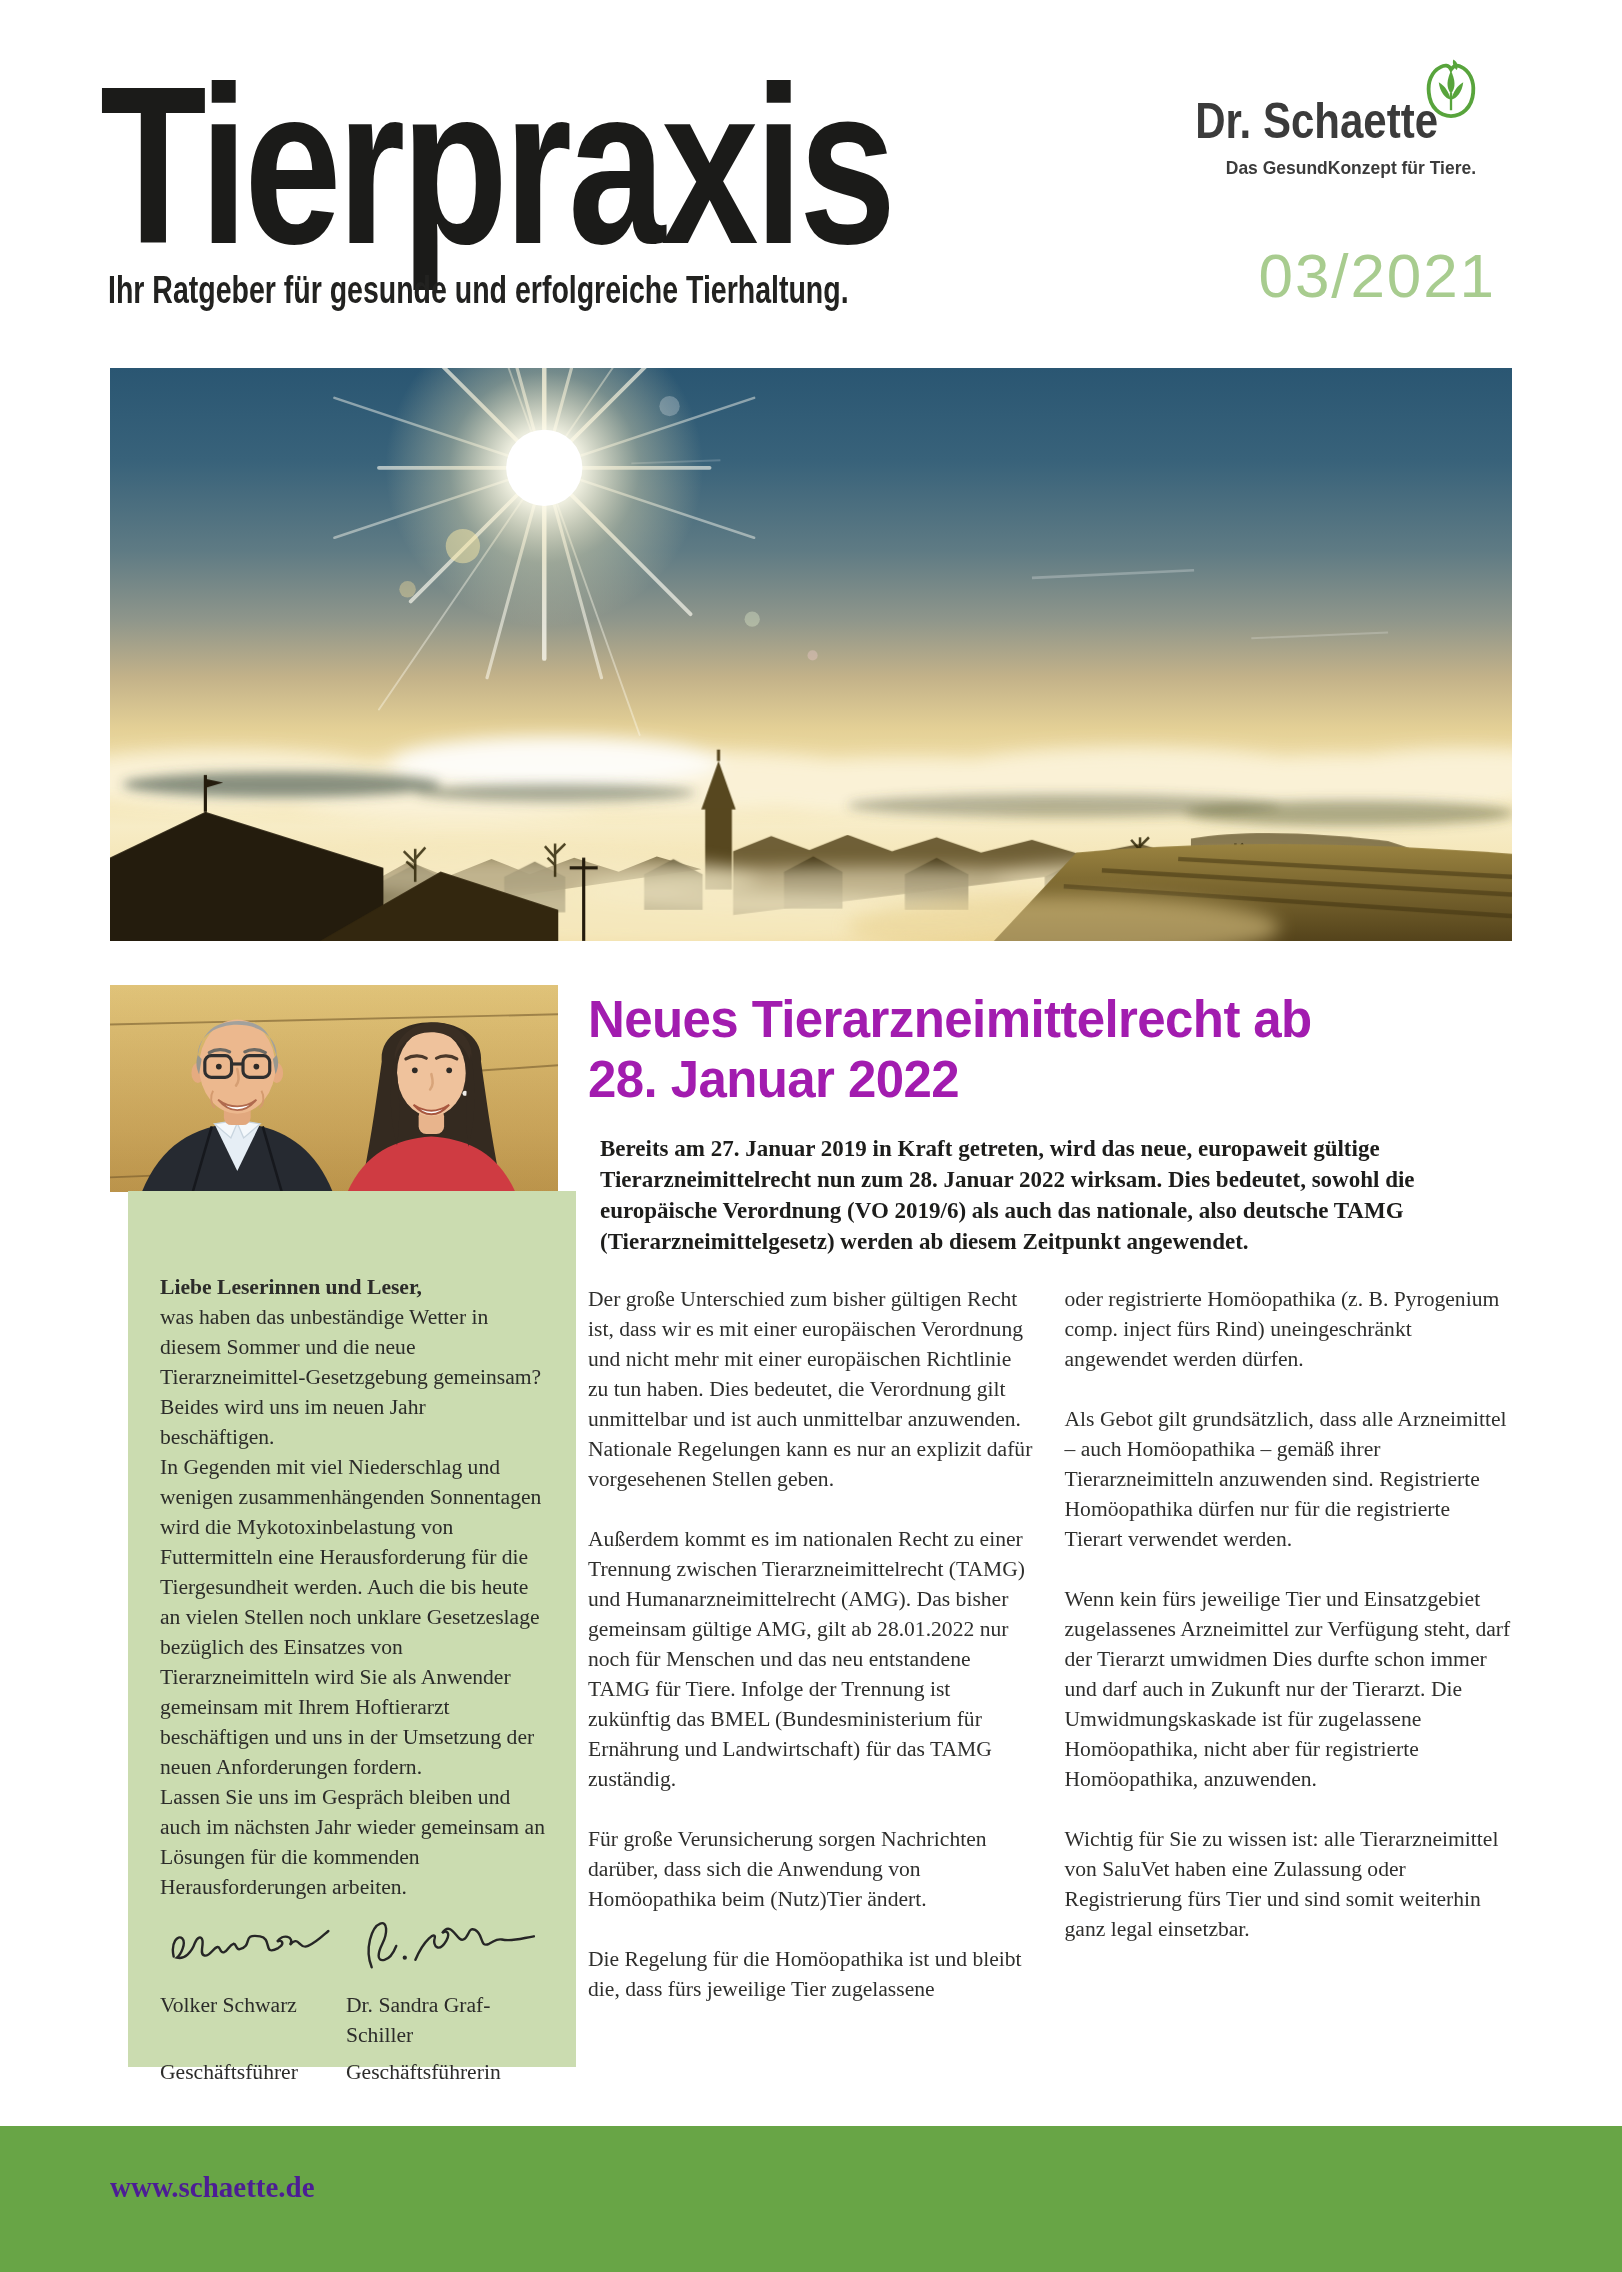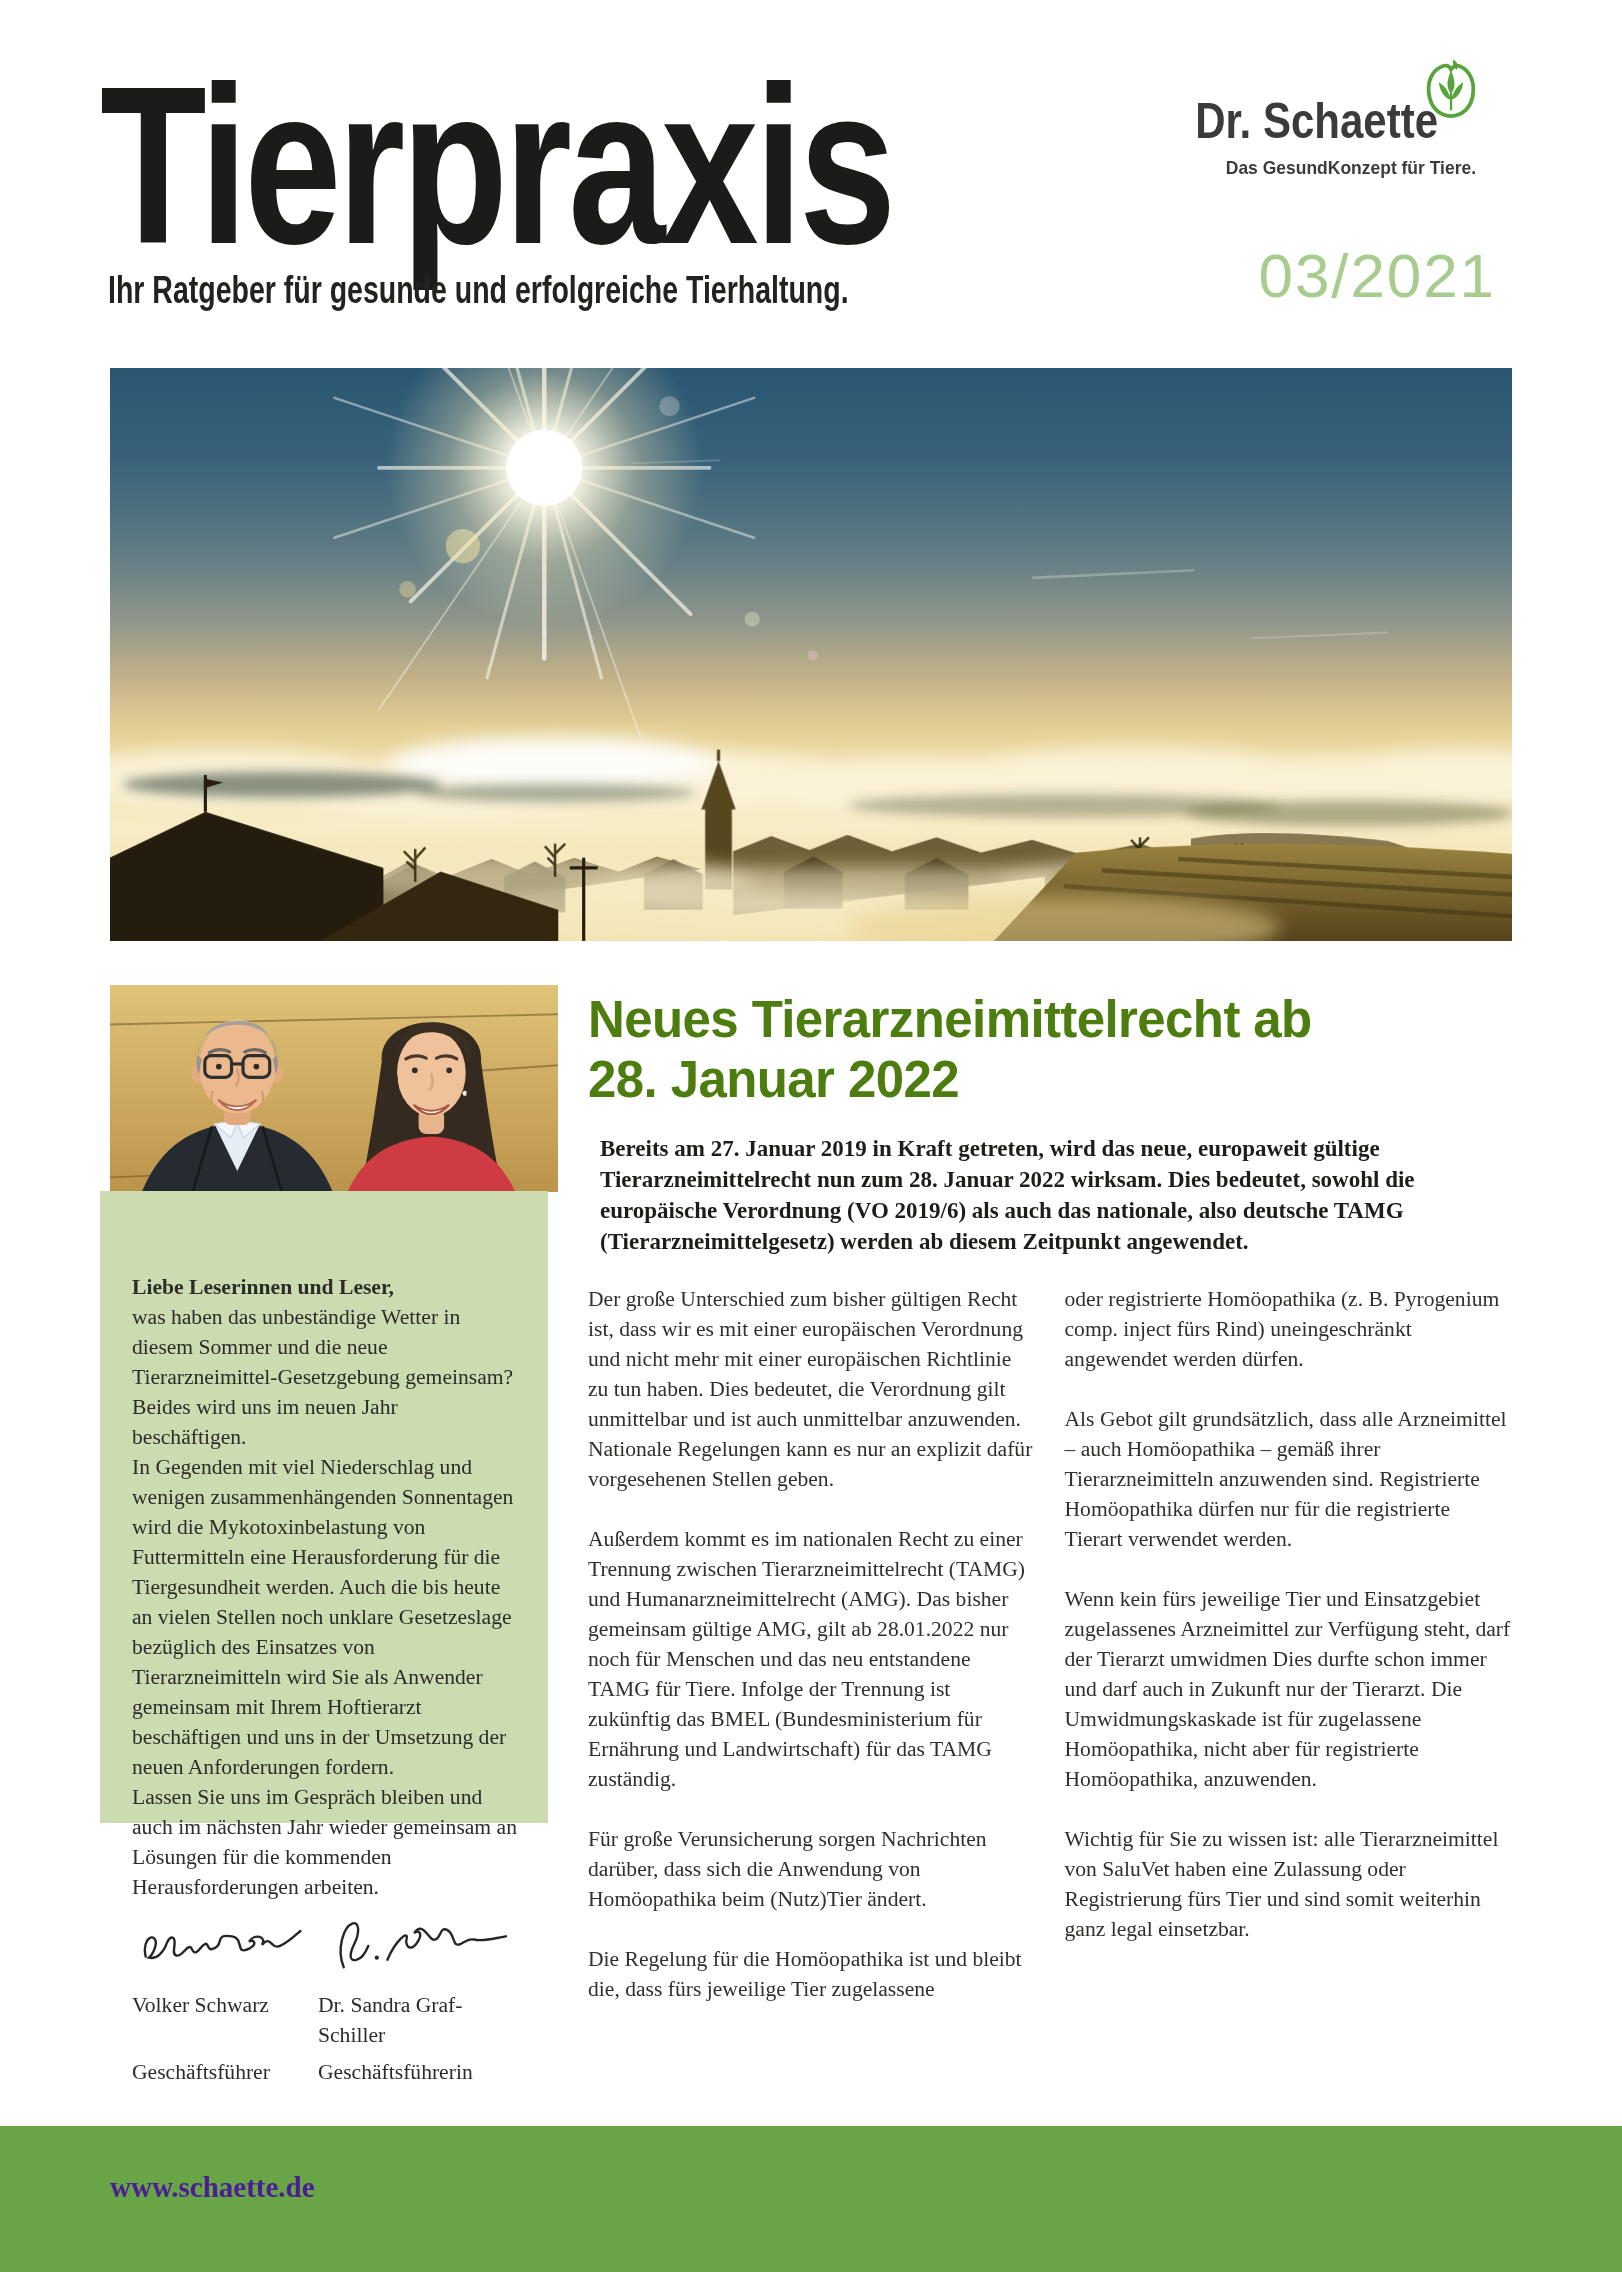--- a/index.html
+++ b/index.html
@@ -27,33 +27,33 @@
       font-size:62px;letter-spacing:1.9px;color:#a8cc8f;white-space:nowrap;}
 
   
   .hero{position:absolute;left:110px;top:368px;width:1402px;height:573px;margin:0;overflow:hidden;}
   .hero svg{display:block;width:100%;height:100%;}
 
   
   .portrait{position:absolute;left:110px;top:985px;width:448px;height:207px;margin:0;overflow:hidden;}
   .portrait svg{display:block;width:100%;height:100%;}
 
-  .editorial-box{position:absolute;left:100px;top:1191px;width:448px;height:632px;
+  .editorial-box{position:absolute;left:128px;top:1191px;width:448px;height:876px;
       background:#cbdcb0;padding:81px 30.5px 0 32px;font-size:21.6px;line-height:30px;color:#2c2c2a;}
   .editorial-box p{margin:0;}
   .salutation{font-weight:700;}
   .signatures{display:flex;gap:11.4px;margin-top:12.7px;align-items:flex-end;}
   .signatures svg{display:block;}
   .signatories{display:grid;grid-template-columns:186px 1fr;margin-top:11px;}
   .signatories .role{margin-top:7.6px;}
 
   
   .article{position:absolute;left:588px;top:990px;width:924px;}
   .article h1{margin:0;font-family:"Liberation Sans",sans-serif;font-weight:700;font-size:51px;
-      line-height:60px;letter-spacing:-0.6px;color:#4d7c0f;}
+      line-height:60px;letter-spacing:-0.6px;color:#a21caf;}
   .article .intro{margin:23px 0 0 12px;font-weight:700;font-size:23px;line-height:31px;color:#1d1d1b;}
   .cols{display:flex;gap:29px;margin-top:27px;}
   .col{width:448px;font-size:21.6px;line-height:30px;}
   .col p{margin:0 0 30px 0;}
 
   
   .footer{position:absolute;left:0;top:2126px;width:1623px;height:147px;background:#68a546;}
   .footer-site{position:absolute;left:110px;top:45px;font-family:"Liberation Serif",serif;
       font-weight:700;font-size:29px;color:#4c1d95;}
 </style>

